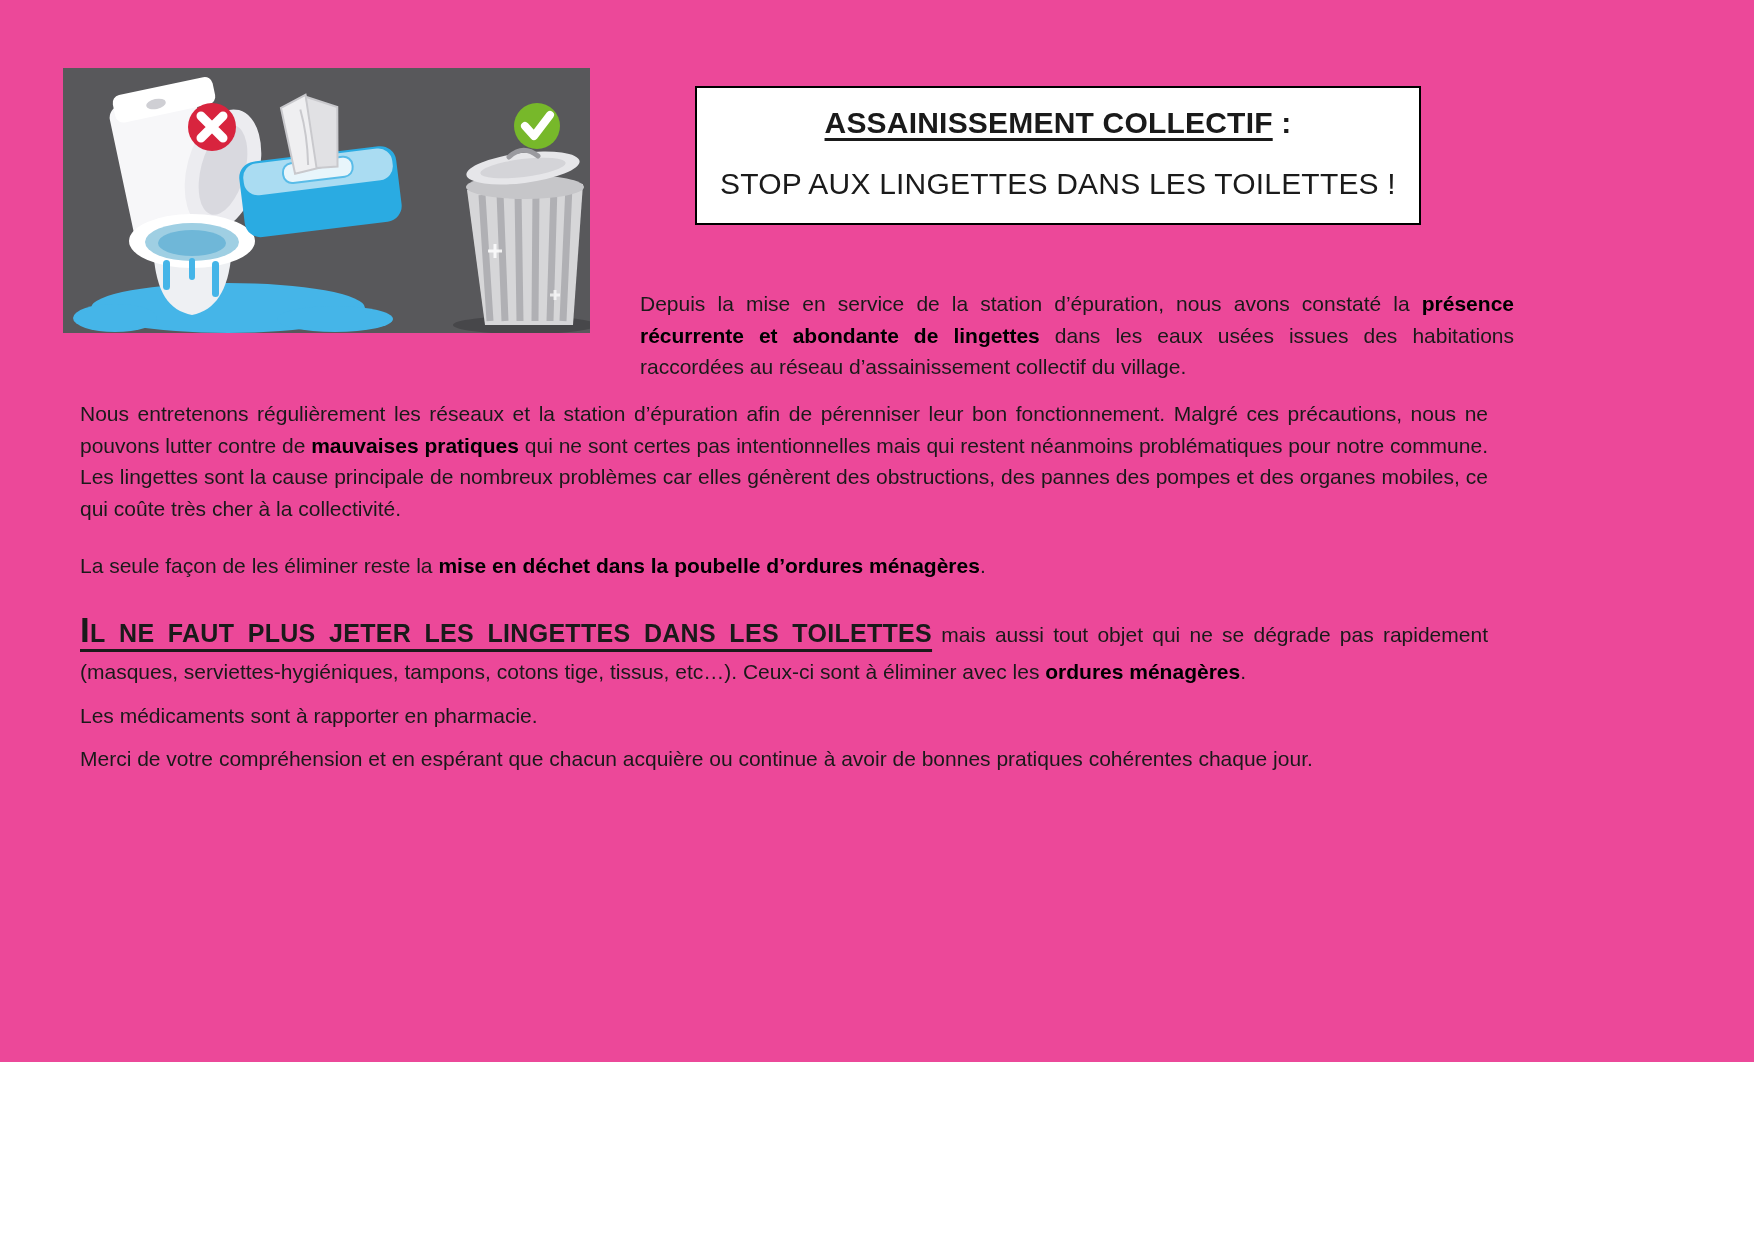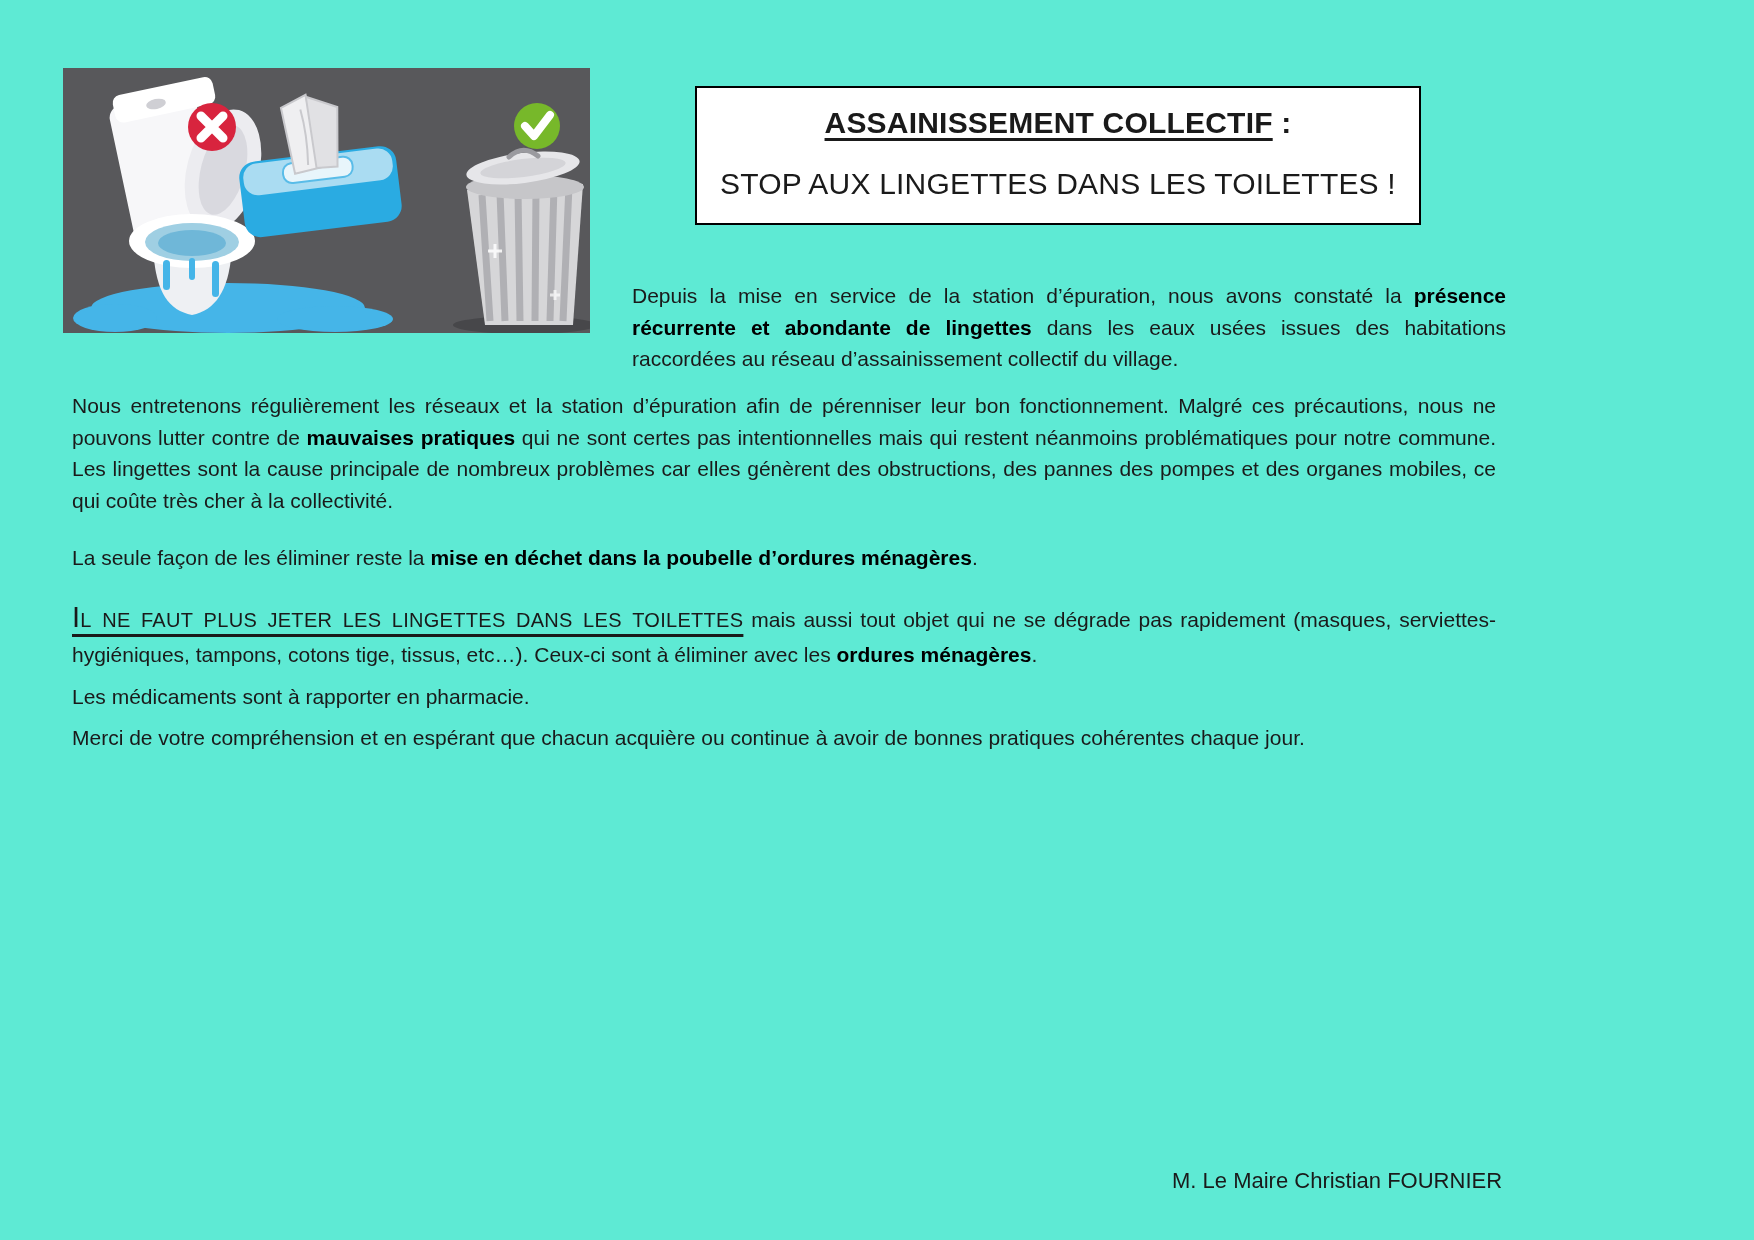--- a/index.html
+++ b/index.html
@@ -1,25 +1,25 @@
 <!DOCTYPE html>
 <html><head>
 <meta charset="utf-8">
 <style>
   html,body{margin:0;padding:0;background:#ffffff;}
   .page{
     position:relative;
     width:1754px;
-    height:1240px;
-    background:#5eead4;
+    height:1062px;
+    background:#ec4899;
     font-family:"Liberation Sans", sans-serif;
     color:#1a1a1a;
     overflow:hidden;
   }
-  p{margin:4px;}
+  p{margin:12px;}
   b{color:#000;}
   .justify{text-align:justify;}
   .body-text{font-size:21px;line-height:1.5;}
 
   
   .illustration{
     position:absolute;left:63px;top:68px;width:527px;height:265px;
   }
 
   
@@ -52,22 +52,22 @@
   }
   .heading-underline{
     text-decoration:underline;
     text-decoration-thickness:3px;
     text-underline-offset:7px;
   }
   .p-solid{margin-bottom:16px;}
   .p-disposal{margin-bottom:22px;}
   .h2-lead{
     font-variant-caps:small-caps;
-    font-weight:normal;
-    font-size:29px;
+    font-weight:bold;
+    font-size:35px;
     letter-spacing:.3px;
     text-decoration:underline;
     text-decoration-thickness:3px;
     text-underline-offset:7px;
   }
   .p-noflush{margin-bottom:10px;}
   .p-medicines{margin-bottom:10px;}
   .p-grease{margin-bottom:10px;}
 
   .signature{

